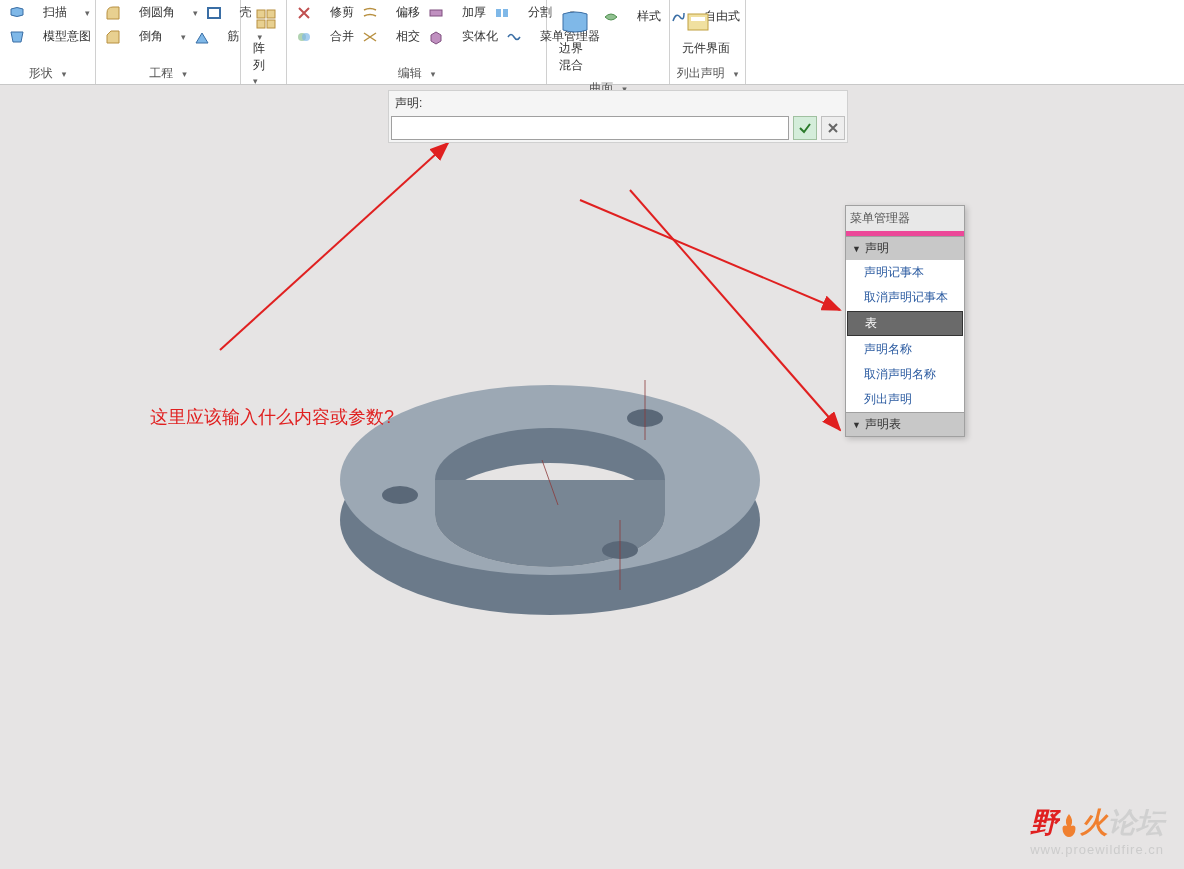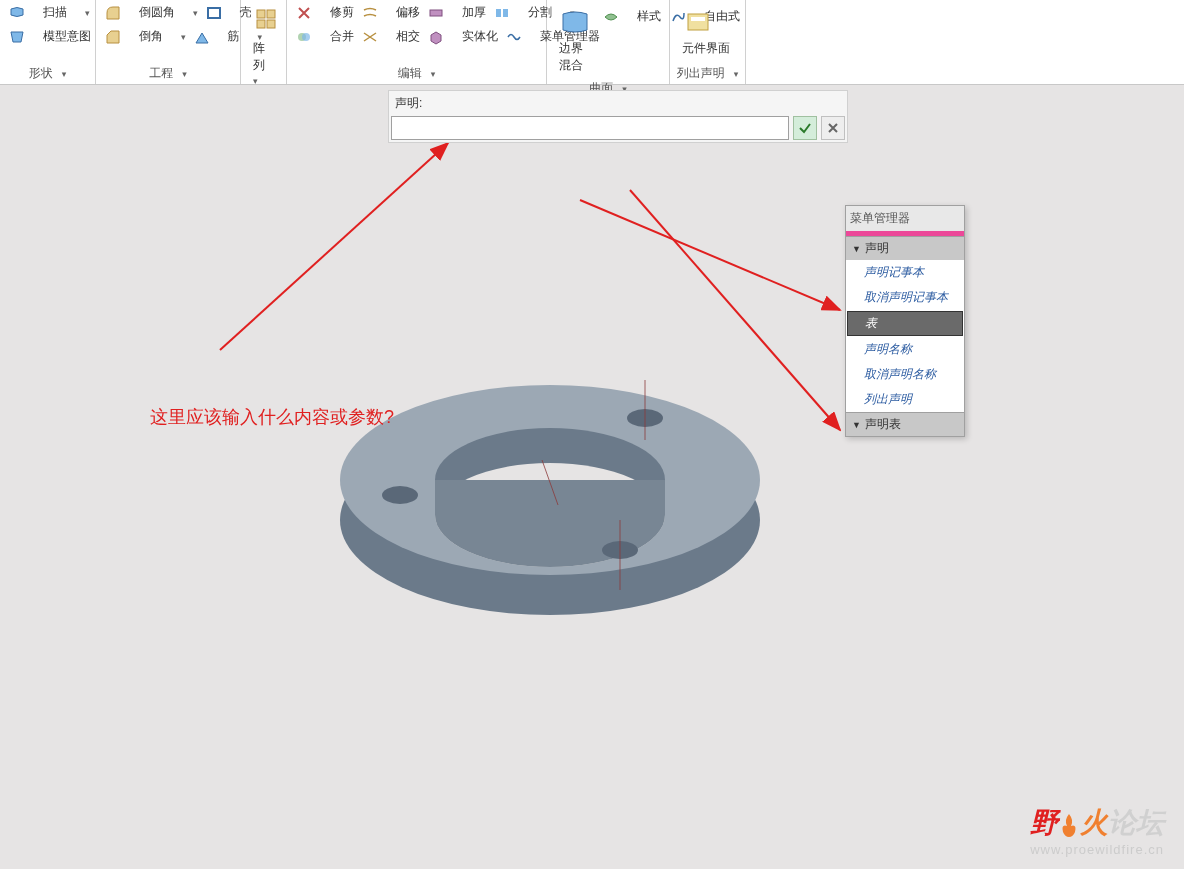--- a/index.html
+++ b/index.html
@@ -17,21 +17,21 @@
 .input-bar{position:absolute;left:388px;top:90px;background:#f5f5f5;border:1px solid #d0d0d0;padding:2px;width:460px;}
 .input-label{font-size:12px;color:#333;padding:2px 4px;}
 .input-row{display:flex;gap:4px;margin-top:2px;}
 .text-input{flex:1;border:1px solid #a0a0a0;height:24px;padding:2px 6px;font-size:12px;background:#fff;}
 .btn-ok{width:24px;height:24px;background:#d4edda;border:1px solid #a0c0a0;display:flex;align-items:center;justify-content:center;cursor:pointer;color:#2a7a2a;font-weight:bold;}
 .btn-cancel{width:24px;height:24px;background:#eee;border:1px solid #c0c0c0;display:flex;align-items:center;justify-content:center;cursor:pointer;color:#666;}
 .menu-panel{position:absolute;left:845px;top:205px;width:120px;background:#fff;border:1px solid #a0a0a0;box-shadow:2px 2px 6px rgba(0,0,0,0.2);font-size:12px;}
 .menu-title{background:#e8e8e8;text-align:left;padding:4px;font-size:12px;color:#555;border-bottom:5px solid #ec4899;}
 .menu-header{background:#c8c8c8;padding:3px 6px;display:flex;align-items:center;gap:4px;color:#333;border-top:1px solid #a0a0a0;}
 .menu-header .tri{font-size:9px;}
-.menu-item{padding:4px 6px 4px 18px;color:#2a5aa0;cursor:pointer;font-style:italic;}
+.menu-item{padding:4px 6px 4px 18px;color:#2a5aa0;cursor:pointer;}
 .menu-item.selected{background:#6a6a6a;color:#fff;border:1px solid #333;margin:1px;padding:3px 5px 3px 17px;}
 .viewport{position:absolute;left:0;top:85px;right:0;bottom:0;}
 .question{position:absolute;left:150px;top:320px;color:#e02020;font-size:18px;}
 .watermark{position:absolute;right:20px;bottom:12px;text-align:right;}
 .wm-main{font-size:28px;color:#d8d8d8;font-style:italic;font-weight:bold;}
 .wm-main .red{color:#e02020;}
 .wm-main .orange{color:#f08030;}
 .wm-url{font-size:13px;color:#ccc;letter-spacing:1px;}
 svg.flame{width:22px;height:26px;vertical-align:middle;}
 </style>

